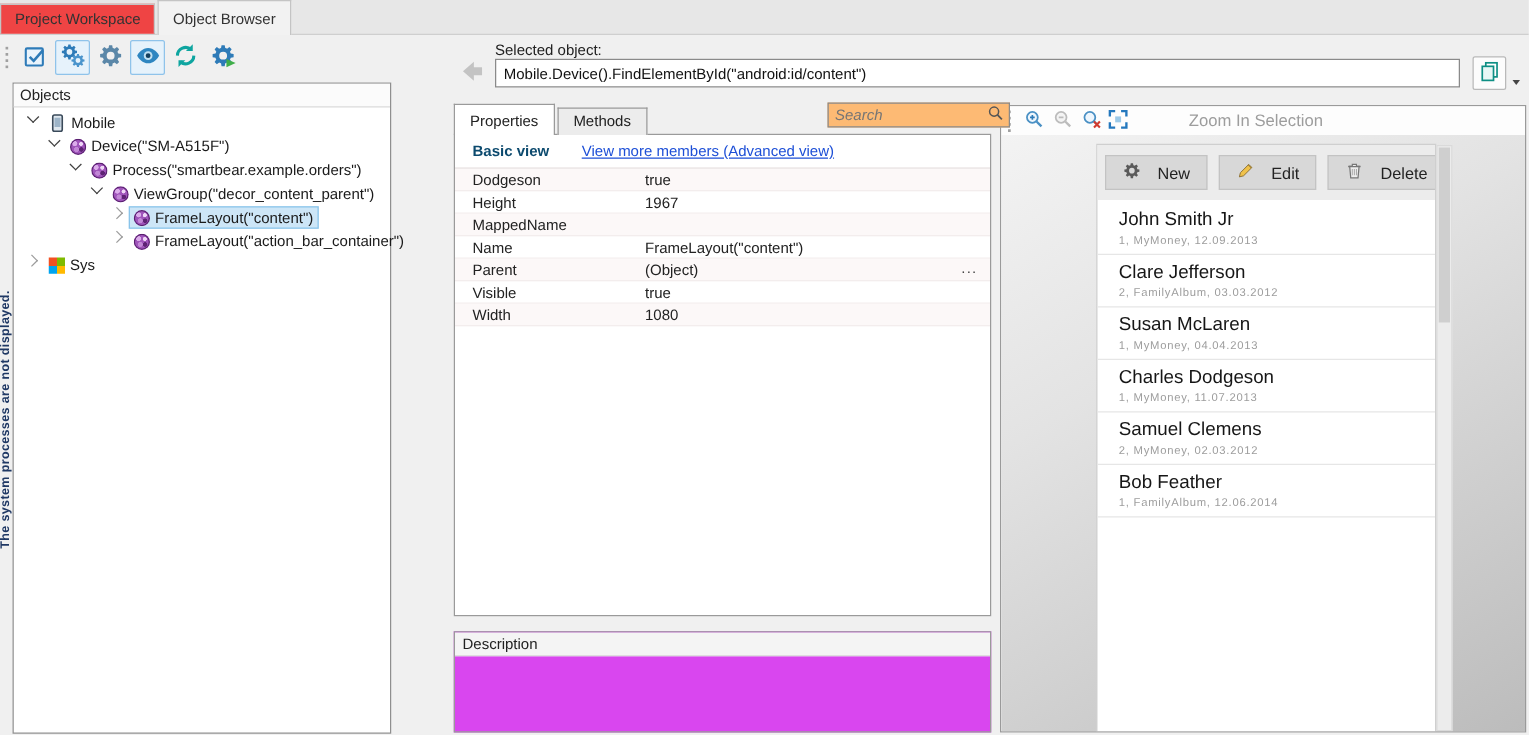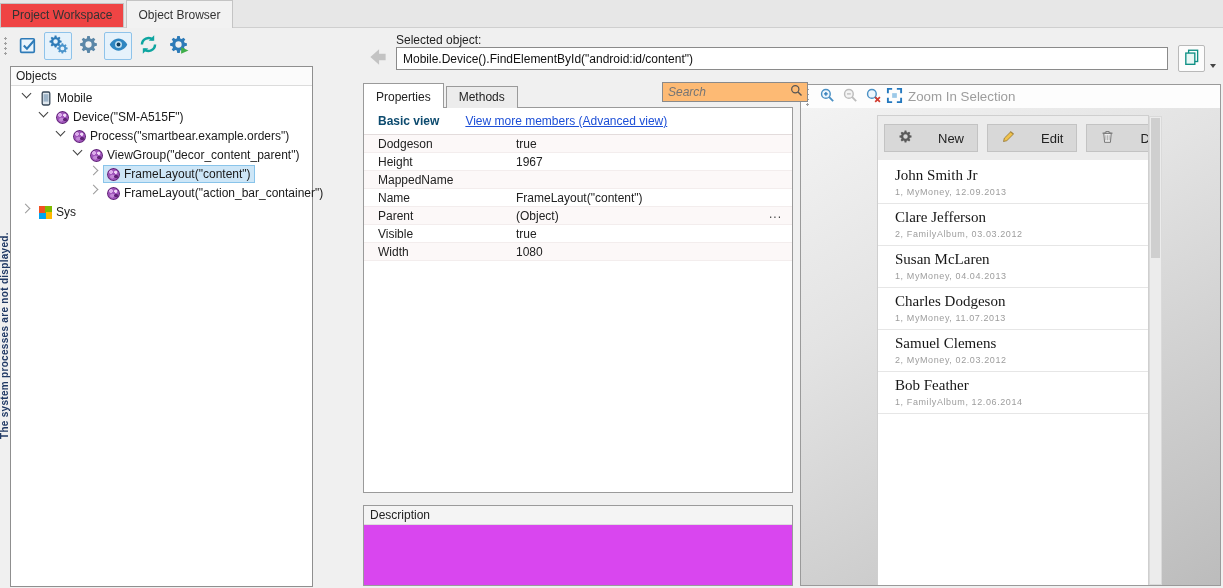--- a/index.html
+++ b/index.html
@@ -99,36 +99,36 @@
   .desc-head { height:19px; line-height:18px; padding-left:6px; background:#f4f4f4;
     border-bottom:1px solid #ddd; color:#222; }
 
   
   .preview-panel { position:absolute; left:800px; top:84px; width:421px; height:502px;
     border:1px solid #9a9a9a; background:#fff; overflow:hidden; }
   .preview-toolbar { height:23px; display:flex; align-items:center; gap:3px; padding-left:3px; background:#fdfdfd; }
   .ztbtn { width:20px; height:20px; border:none; background:transparent; display:flex; align-items:center; justify-content:center; }
   .ztbtn svg { width:17px; height:17px; }
   .zoom-sel-btn { display:flex; align-items:center; gap:5px; border:none; background:transparent; height:20px; }
-  .zoom-label { color:#9d9d9d; }
+  .zoom-label { color:#9d9d9d;margin-left:43px; }
   .preview-area { position:relative; height:477px;
     background:linear-gradient(150deg,#f3f3f3 0%, #e3e3e3 35%, #bcbcbc 100%); }
   .phone { position:absolute; left:77px; top:8px; width:270px; height:469px;
     background:#fff; box-shadow:0 0 0 1px #cfcfcf; overflow:hidden; }
   .phone-scroll { position:absolute; left:348px; top:8px; width:13px; height:469px;
     background:#ececec; border:1px solid #dadada; }
   .phone-scroll .thumb { position:absolute; left:1px; top:1px; width:9px; height:140px; background:#cfcfcf; }
   .action-bar { background:#ececec; padding:8px 6px; display:flex; gap:9px; }
   .abtn { background:#d8d8d8; border:1px solid #c3c3c3; height:28px; padding:0 13px;
-    display:flex; align-items:center; gap:25px; font-size:13px; color:#222;
+    display:flex; align-items:center; gap:13px; font-size:13px; color:#222;
     font-family:"Liberation Sans", sans-serif; }
   .abtn svg { width:15px; height:15px; }
   .contacts { padding-top:2px; }
   .citem { padding:5px 17px 6px; border-bottom:1px solid #e6e6e6; }
-  .cname { font-size:15px; color:#161616;font-family:Liberation Serif, serif; }
+  .cname { font-size:15px; color:#161616; }
   .cdet { font-size:9px; color:#9d9d9d; letter-spacing:0.6px; margin-top:3px; }
 </style>
 </head>
 <body>
 
 <div class="top-tabbar">
   <div class="ttab">Project Workspace</div>
   <div class="ttab active">Object Browser</div>
 </div>
 

